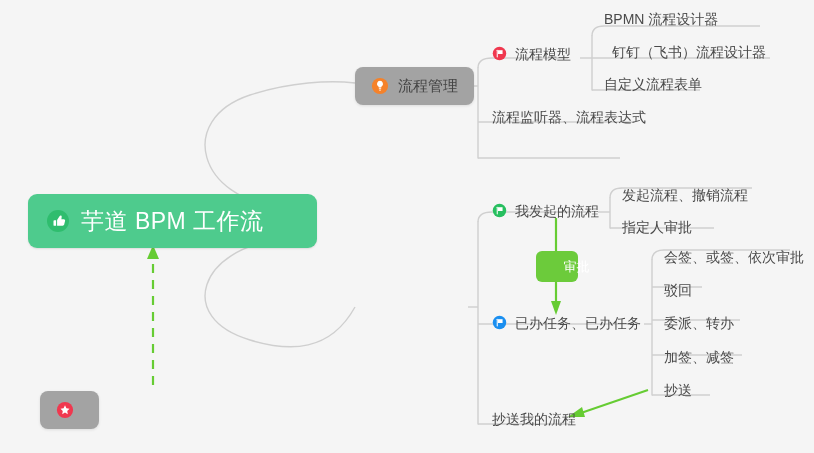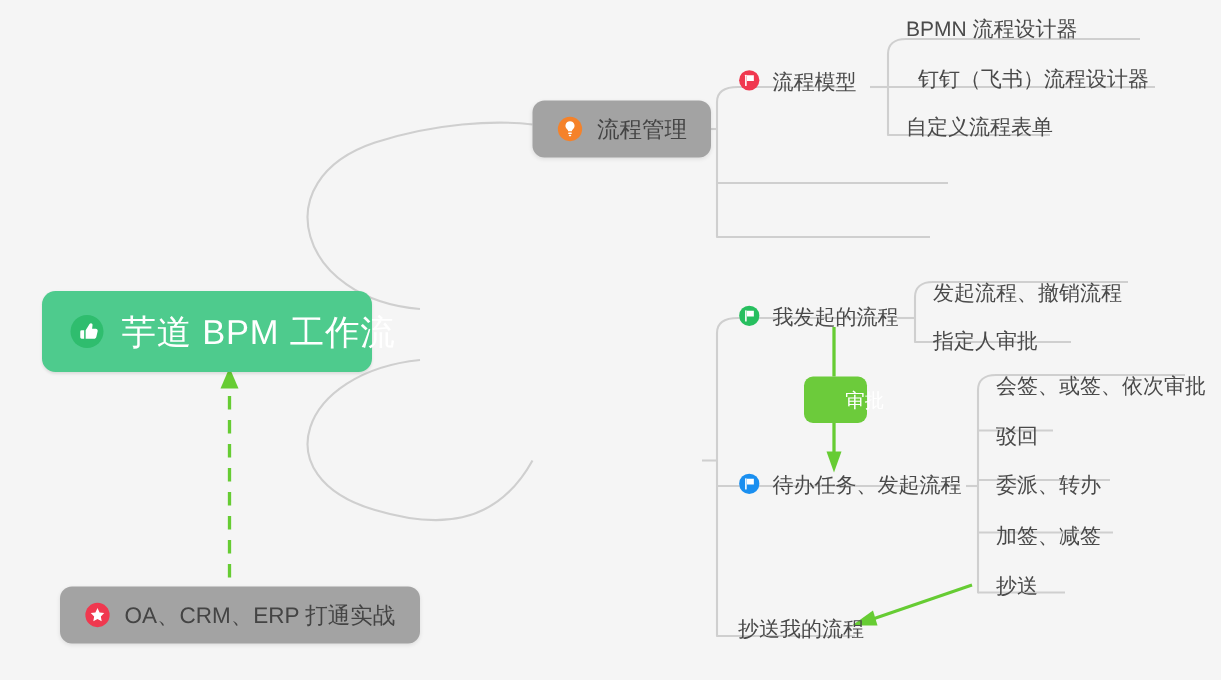--- a/index.html
+++ b/index.html
@@ -11,21 +11,21 @@
     overflow:hidden;
     position:relative;
   }
   #canvas{position:absolute;inset:0;width:814px;height:453px;}
   svg.links{position:absolute;left:0;top:0;width:814px;height:453px;pointer-events:none;}
 
   .node{position:absolute;box-sizing:border-box;white-space:nowrap;display:flex;align-items:center;}
 
   
   .root{
-    left:28px;top:194px;width:220px;height:54px;
+    left:28px;top:194px;width:289px;height:54px;
     background:#4ecb8d;border-radius:9px;
     padding:0 18px;
     box-shadow:0 1px 2px rgba(0,0,0,.10);
   }
   .root .txt{color:#ffffff;font-size:23px;letter-spacing:.5px;}
   .root .ic{margin-right:11px;display:flex;align-items:center;}
 
   
   .card{
     background:#a3a3a3;border-radius:8px;height:38px;
@@ -154,20 +154,23 @@
   <div class="node leaf" style="left:604px;top:12px;">
     <span class="txt">BPMN 流程设计器</span>
   </div>
   <div class="node leaf" style="left:612px;top:45px;align-items:flex-end;">
     <span class="txt">钉钉（飞书）流程设计器</span>
   </div>
   <div class="node leaf" style="left:604px;top:77px;">
     <span class="txt">自定义流程表单</span>
   </div>
 
+  <div class="node leaf" style="left:492px;top:110px;">
+    <span class="txt">流程监听器、流程表达式</span>
+  </div>
 
 
   <div class="node leaf" style="left:492px;top:203px;">
     <span class="ic">
       <svg width="15" height="15" viewBox="0 0 20 20">
         <circle cx="10" cy="10" r="9" fill="#27bf5f"></circle>
         <rect x="6.3" y="5" width="1.4" height="10.2" rx=".6" fill="#fff"></rect>
         <path d="M8 5.6h6.1v5.1H8z" fill="#fff"></path>
       </svg>
     </span>
@@ -181,21 +184,21 @@
   </div>
 
   <div class="node leaf" style="left:492px;top:315px;">
     <span class="ic">
       <svg width="15" height="15" viewBox="0 0 20 20">
         <circle cx="10" cy="10" r="9" fill="#1a8ff0"></circle>
         <rect x="6.3" y="5" width="1.4" height="10.2" rx=".6" fill="#fff"></rect>
         <path d="M8 5.6h6.1v5.1H8z" fill="#fff"></path>
       </svg>
     </span>
-    <span class="txt">待办任务、发起流程</span>
+    <span class="txt">已办任务、已办任务</span>
   </div>
 
   <div class="node leaf" style="left:664px;top:250px;">
     <span class="txt">会签、或签、依次审批</span>
   </div>
   <div class="node leaf" style="left:664px;top:283px;">
     <span class="txt">驳回</span>
   </div>
   <div class="node leaf" style="left:664px;top:316px;justify-content:flex-end;">
     <span class="txt">委派、转办</span>
@@ -215,16 +218,15 @@
     <span class="txt">审批</span>
   </div>
 
   <div class="node card" id="n-oa">
     <span class="ic">
       <svg width="18" height="18" viewBox="0 0 20 20">
         <circle cx="10" cy="10" r="9" fill="#f0384f"></circle>
         <path d="M10 4.8l1.55 3.28 3.45.47-2.52 2.52.62 3.52L10 12.9l-3.1 1.69.62-3.52L5 8.55l3.45-.47z" fill="#fff"></path>
       </svg>
     </span>
-    <span class="txt">OA、CRM、ERP 打通实战</span>
   </div>
 
 </div>
 
 </body></html>

